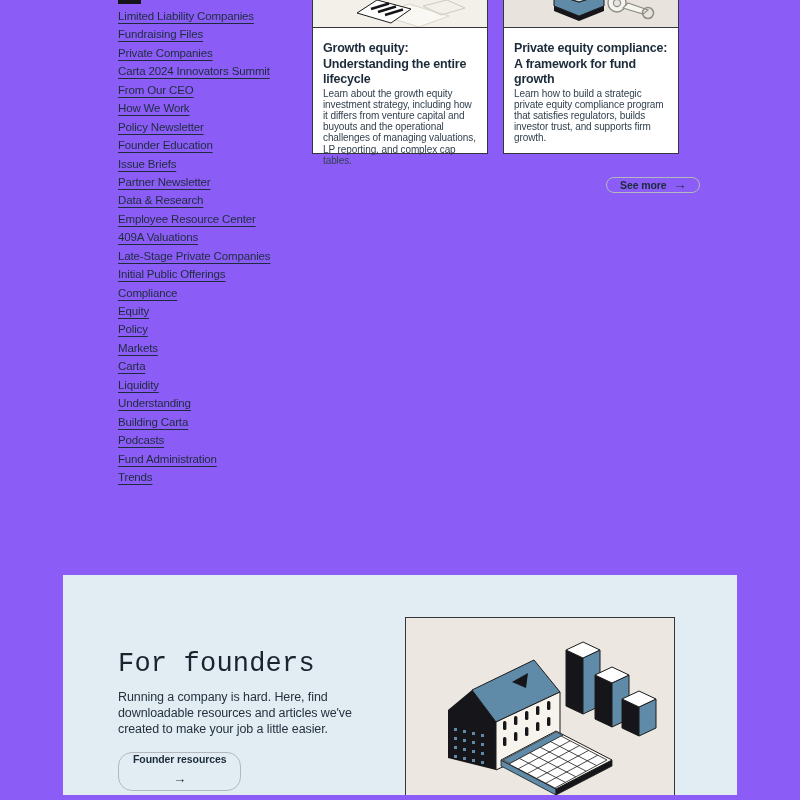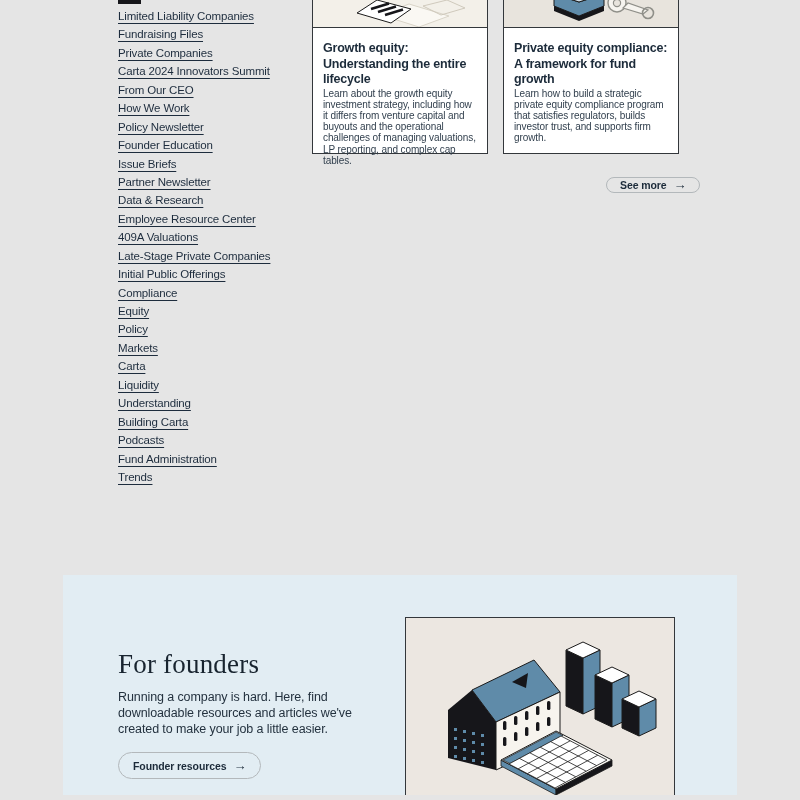--- a/index.html
+++ b/index.html
@@ -1,20 +1,20 @@
 <!DOCTYPE html>
 <html><head>
 <meta charset="utf-8">
 <style>
   * { margin:0; padding:0; box-sizing:border-box; }
   html,body { background:#ffffff; }
   body { font-family:"Liberation Sans", sans-serif; color:#1c2b3a; }
   #page {
     position:relative; width:800px; height:800px;
-    background:#e5e5e5; overflow:hidden; margin:0 auto;
+    background:#8b5cf6; overflow:hidden; margin:0 auto;
   }
 
   
   .sidebar { position:absolute; left:118px; top:0; width:200px; }
   .clipped-bar {
     position:absolute; left:0; top:0; width:23px; height:4px;
     background:#16161a;
   }
   .side-links { position:absolute; left:0; top:6px; width:220px; list-style:none; }
   .side-links li { height:18.45px; }
@@ -58,28 +58,28 @@
   .pill .arrow { font-size:13px; font-weight:400; line-height:1; position:relative; top:-0.5px; }
   .see-more { position:absolute; left:606px; top:177px; height:16px; padding:0 13px; }
 
   
   .founders {
     position:absolute; left:63px; top:575px; width:674px; height:220px;
     background:#e2edf3;
   }
   .founders-heading {
     position:absolute; left:55px; top:73px;
-    font-family:Liberation Serif, serif; font-weight:400;
+    font-family:Liberation Mono, monospace; font-weight:400;
     font-size:27px; line-height:32px; color:#18242f; letter-spacing:0.2px;
   }
   .founders-desc {
     position:absolute; left:55px; top:115px; width:258px;
     font-size:12.5px; line-height:15.8px; letter-spacing:-0.1px; color:#24323f;
   }
-  .founders-btn { position:absolute; left:55px; top:177px; height:27px; padding:0 14px; }
+  .founders-btn { position:absolute; left:55px; top:177px; height:39px; padding:0 14px;flex-direction:column; }
   .founders-panel {
     position:absolute; left:342px; top:42px; width:270px; height:178px;
     background:#ece7e1; border:1.5px solid #33373b; border-bottom:none;
     overflow:hidden;
   }
   .founders-panel svg { display:block; }
 </style>
 </head>
 <body>
 

